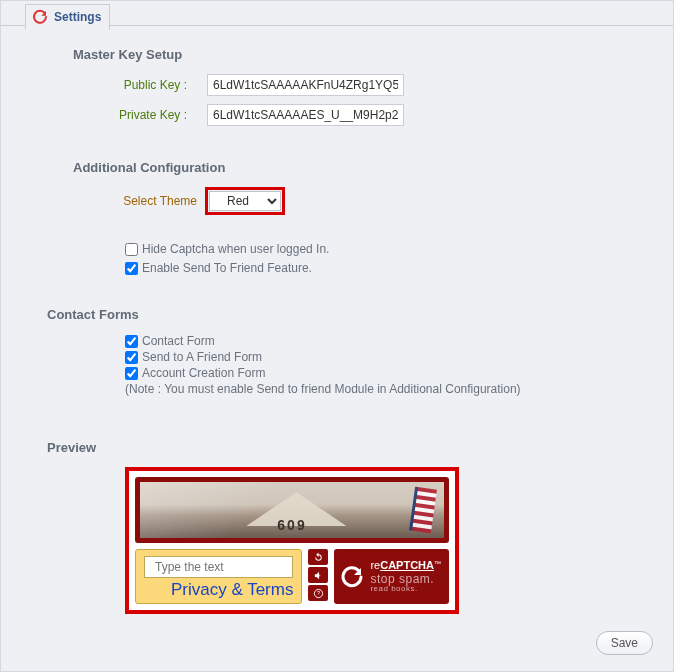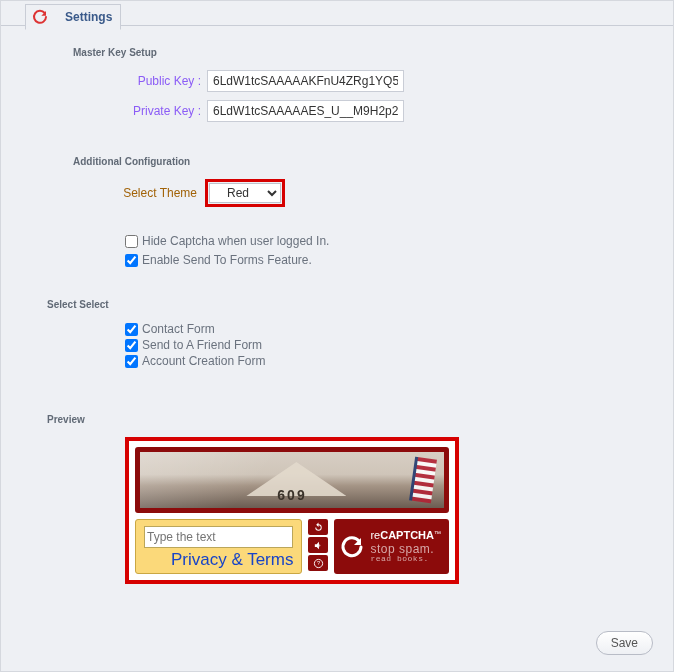--- a/index.html
+++ b/index.html
@@ -30,35 +30,35 @@
     padding: 4px 8px 4px 6px;
     display: flex;
     align-items: center;
     gap: 6px;
     z-index: 2;
   }
   .tab .c-icon {
     width: 16px; height: 16px;
     display: inline-flex; align-items: center; justify-content: center;
   }
-  .tab-label { color: #3a5a8a; font-weight: bold; margin-left: 11px; }
+  .tab-label { color: #3a5a8a; font-weight: bold; }
 
   .tab-underline {
     position: absolute;
     top: 24px; left: 0; right: 0;
     border-top: 1px solid #c9cdd6;
     z-index: 1;
   }
 
   .content { position: absolute; top: 46px; left: 0; right: 0; bottom: 0; padding: 0 24px; }
 
-  h3.section { color: #616a76; font-size: 10px; font-weight: bold; margin: 0 0 12px 48px; }
+  h3.section { color: #616a76; font-size: 13px; font-weight: bold; margin: 0 0 12px 48px; }
 
   .row { display: flex; align-items: center; margin: 8px 0 8px 48px; }
-  .key-label { width: 134px; text-align: right; color: #8b5cf6; padding-right: 6px; }
+  .key-label { width: 134px; text-align: right; color: #4d7c0f; padding-right: 20px; }
   .key-input {
     width: 197px;
     border: 1px solid #c9cdd6;
     padding: 3px 5px;
     font-size: 12px;
     color: #333;
     background: #fff;
   }
 
   .select-label { width: 132px; text-align: right; color: #a16207; padding-right: 8px; }
@@ -117,21 +117,21 @@
     flex: 1;
     background: #fbd97a;
     border: 1px solid #caa743;
     border-radius: 3px;
     padding: 6px 8px 3px 8px;
     display: flex; flex-direction: column; gap: 2px;
   }
   .type-input {
     width: 100%;
     border: 1px solid #bba65a;
-    padding: 3px 2px;
+    padding: 3px 10px;
     font-size: 12px;
     color: #888;
     background:#fff;
   }
   .pt-link { align-self: flex-end; font-size: 17px; color: #1844c7; text-decoration: none; }
 
   .btn-col { display:flex; flex-direction:column; gap:2px; }
   .mini-btn {
     width: 20px; height: 16px;
     background: #8c0b0b;
@@ -144,24 +144,24 @@
   .brand {
     background: #8c0b0b;
     border-radius: 3px;
     padding: 5px 8px 5px 6px;
     display:flex; align-items:center; gap:6px;
     min-width: 100px;
   }
   .brand .logo-c { width:24px; height:24px; }
   .brand .txt { display:flex; flex-direction:column; line-height:1; }
   .brand .txt .t1 { color:#fff; font-size:11px; }
-  .brand .txt .t1 b { font-weight:bold; }
+  .brand .txt .t1 b { font-weight:bold;text-decoration:underline; }
   .brand .txt .t1 .tm { font-size:7px; vertical-align: top; }
   .brand .txt .t2 { color:#d7a9a9; font-size:12px; letter-spacing:.5px; margin-top:2px; }
-  .brand .txt .t3 { color:#d7a9a9; font-size:8px; letter-spacing:.5px;font-family:Liberation Mono, monospace; }
+  .brand .txt .t3 { color:#d7a9a9; font-size:8px; letter-spacing:.5px; }
 
   .save-btn {
     position: absolute;
     right: 20px; bottom: 16px;
     border: 1px solid #b8bcc6;
     background: linear-gradient(#ffffff,#eef0f4);
     padding: 4px 14px;
     color: #555;
     font-size: 12px;
     border-radius: 12px;
@@ -208,39 +208,40 @@
       </span>
     </div>
 
     <div style="height:14px"></div>
     <div class="check-row">
       <input type="checkbox" style="">
       <span>Hide Captcha when user logged In.</span>
     </div>
     <div class="check-row">
       <input type="checkbox" checked="" style="">
-      <span>Enable Send To Forms Feature.</span>
+      <span>Enable Send To Friend Feature.</span>
     </div>
 
     <div style="height:30px"></div>
-    <h3 class="section" style="margin-left:22px">Select Select</h3>
+    <h3 class="section" style="margin-left:22px">Contact Forms</h3>
 
     <div class="forms-block">
       <div class="f-row">
           <input type="checkbox" checked="" style="">
           <span>Contact Form</span>
         </div>
       <div class="f-row">
           <input type="checkbox" checked="" style="">
           <span>Send to A Friend Form</span>
         </div>
       <div class="f-row">
           <input type="checkbox" checked="" style="">
           <span>Account Creation Form</span>
         </div>
+      <div class="note">(Note : You must enable Send to friend Module in Additional Configuration)</div>
     </div>
 
     <div style="height:44px"></div>
     <h3 class="section" style="margin-left:22px">Preview</h3>
 
     <div class="preview-outer">
       <div class="captcha-widget">
         <div class="captcha-image">
           <div class="flag"></div>
           <div class="house-num">609</div>

